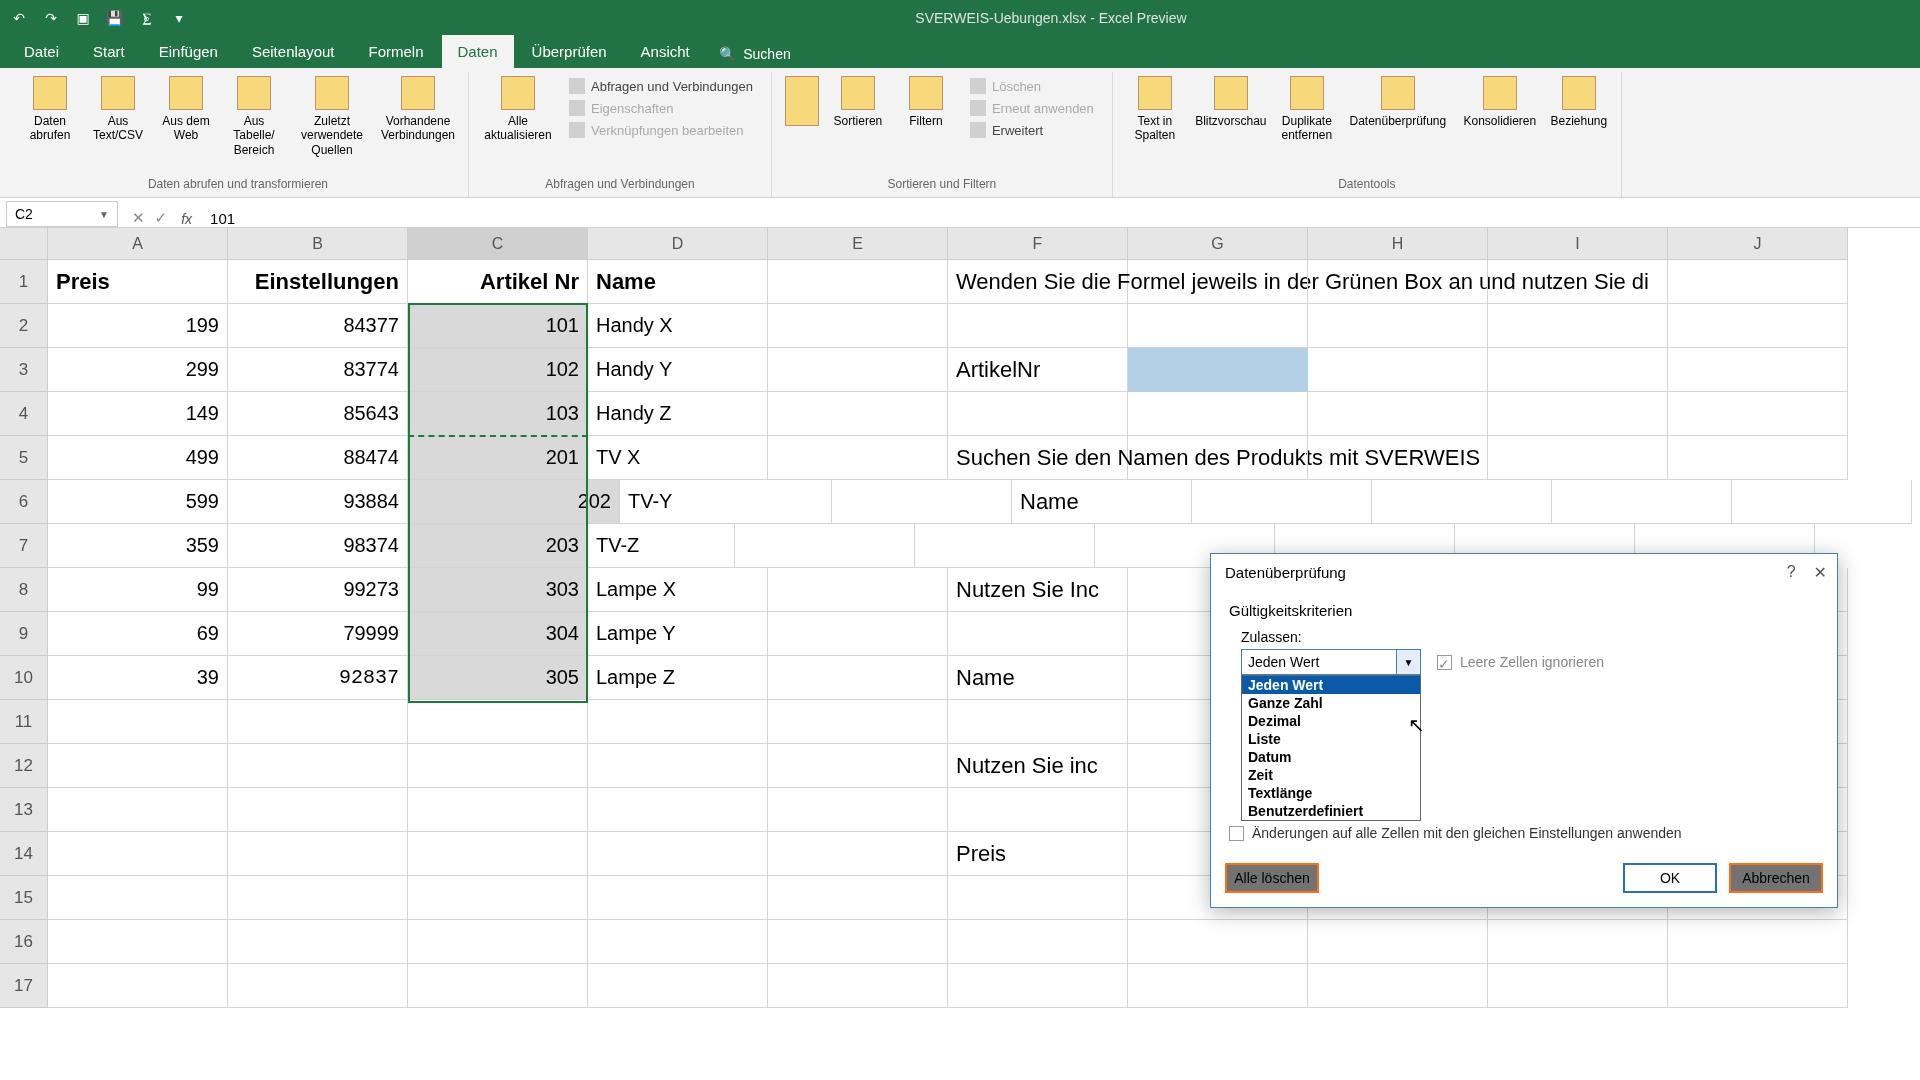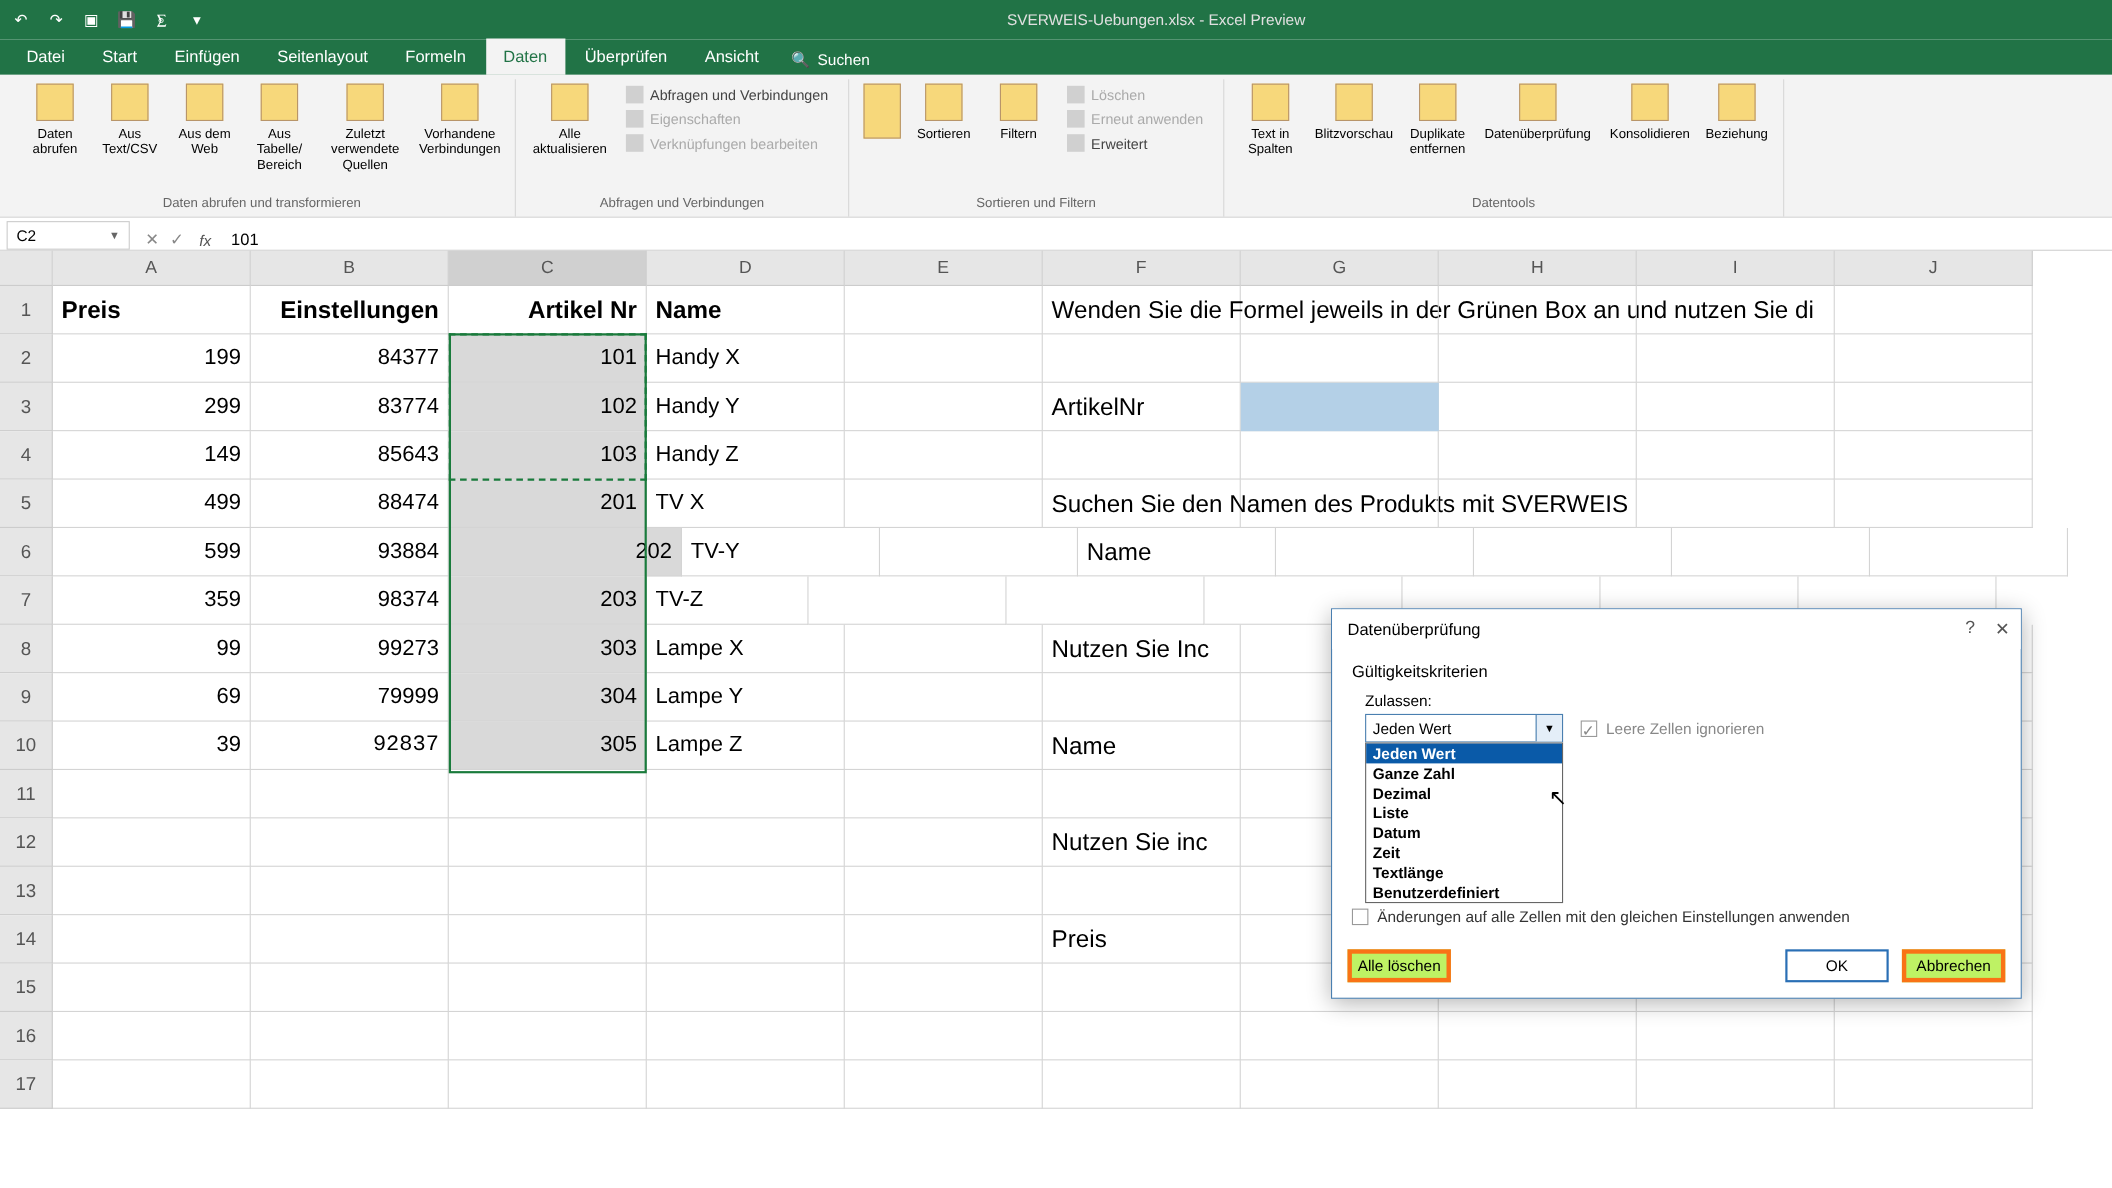--- a/index.html
+++ b/index.html
@@ -72,21 +72,21 @@
 .combo { width: 180px; height: 26px; border: 1px solid #4a7fb0; display: flex; align-items: center; }
 .combo-text { flex: 1; padding: 0 6px; font-size: 14px; }
 .combo-btn { width: 24px; height: 24px; background: #e4eef8; border-left: 1px solid #4a7fb0; display: flex; align-items: center; justify-content: center; font-size: 10px; }
 .dropdown-list { position: absolute; width: 180px; background: #fff; border: 1px solid #666; }
 .dd-item { padding: 1px 6px; font-size: 14px; font-weight: bold; }
 .dd-item.hi { background: #0a5aa8; color: #fff; }
 .chk-row { display: flex; align-items: center; gap: 8px; font-size: 14px; color: #888; }
 .chk-row.dark { color: #333; }
 .chk { width: 15px; height: 15px; border: 1px solid #999; }
 .dialog-footer { display: flex; padding: 10px 14px 14px 14px; }
-.dlg-btn { min-width: 94px; height: 30px; border: 4px solid #f97316; background: #bef264; font-size: 14px; display: flex; align-items: center; justify-content: center; }
+.dlg-btn { min-width: 94px; height: 30px; border: 2px solid #f97316; background: #737373; font-size: 14px; display: flex; align-items: center; justify-content: center; }
 .dlg-btn.primary { border: 2px solid #2a6fb5; background: #fff; }
 .cursor-arrow { position: absolute; font-size: 20px; color: #000; pointer-events: none; }
 </style>
 </head>
 <body>
 
 <div class="titlebar">
   <div class="qat">
     <div class="qat-btn">↶</div>
     <div class="qat-btn">↷</div>
@@ -331,21 +331,21 @@
         <div class="cell wide-text" style="width: 180px; overflow: visible;">Suchen Sie den Namen des Produkts mit SVERWEIS</div>
         <div class="cell " style="width: 180px;"></div>
         <div class="cell " style="width: 180px;"></div>
         <div class="cell " style="width: 180px;"></div>
         <div class="cell " style="width: 180px;"></div>
       </div>
       <div class="cell-row">
         <div class="cell num" style="width: 180px;">599</div>
         <div class="cell num" style="width: 180px;">93884</div>
         <div class="cell num c-selected" style="width: 212px;">202</div>
-        <div class="cell " style="width: 180px;">TV-Y</div>
+        <div class="cell " style="width: 212px;">TV-Y</div>
         <div class="cell " style="width: 180px;"></div>
         <div class="cell wide-text" style="width: 180px;">Name</div>
         <div class="cell " style="width: 180px;"></div>
         <div class="cell " style="width: 180px;"></div>
         <div class="cell " style="width: 180px;"></div>
         <div class="cell " style="width: 180px;"></div>
       </div>
       <div class="cell-row">
         <div class="cell num" style="width: 180px;">359</div>
         <div class="cell num" style="width: 180px;">98374</div>

